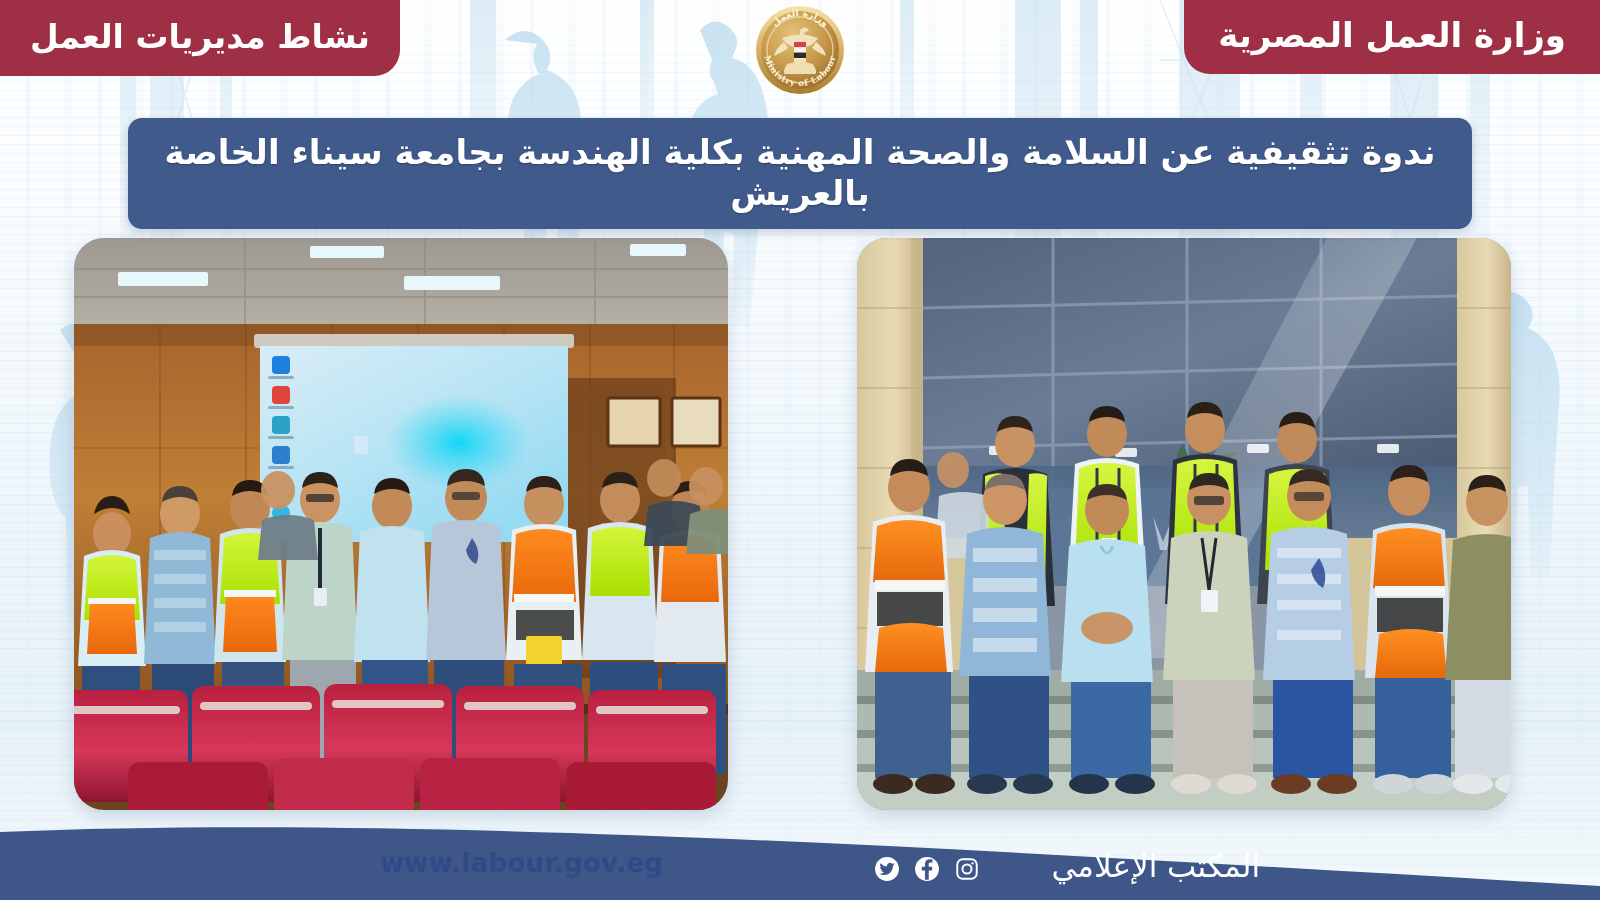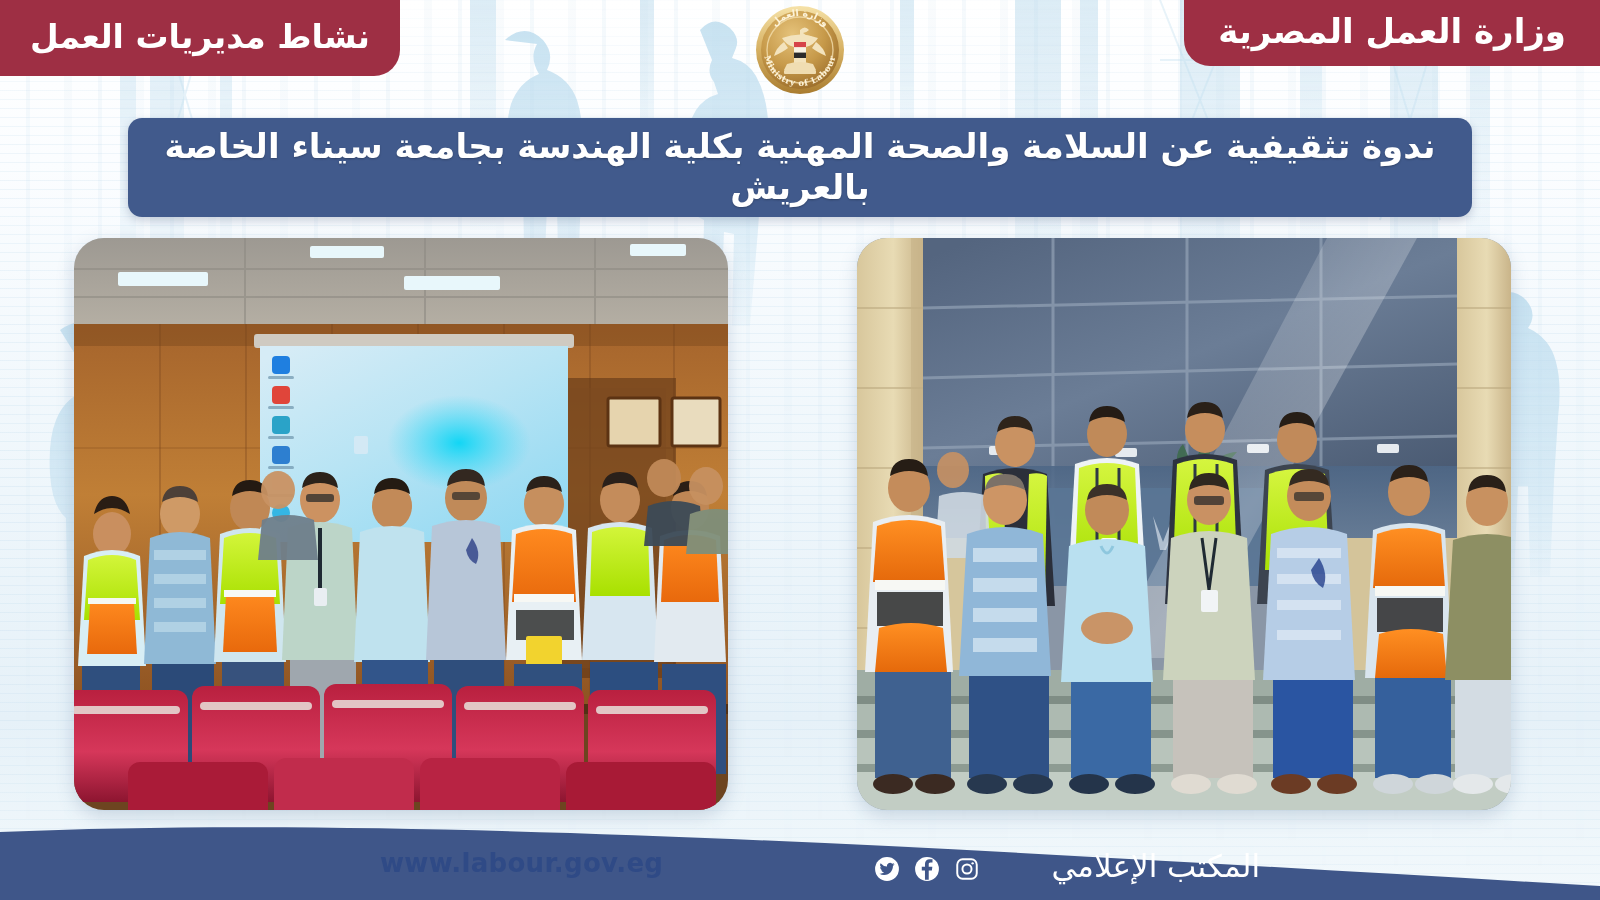--- a/index.html
+++ b/index.html
@@ -60,21 +60,21 @@
     position:absolute; top:0;
     background:#9e2f44;
     color:#ffffff;
     display:flex; align-items:center; justify-content:center;
     font-weight:bold;
     letter-spacing:.5px;
     z-index:6;
     white-space:nowrap;
   }
   .ribbon-right { 
-    right:0; height:66px;
+    right:0; height:74px;
     padding:0 34px 4px 34px;
     border-bottom-left-radius:26px;
     font-size:34px;
   }
   .ribbon-left { 
     left:0; height:76px;
     padding:0 30px 4px 30px;
     border-bottom-right-radius:26px;
     font-size:33px;
   }
@@ -89,21 +89,21 @@
 
   
   .headline {
     position:absolute;
     top:118px; left:128px; right:128px;
     min-height:76px;
     background:#415a8c;
     border-radius:14px;
     box-shadow:0 4px 10px rgba(40,60,100,.22);
     display:flex; align-items:center; justify-content:center;
-    padding:8px 26px;
+    padding:14px 26px;
     z-index:5;
   }
   .headline-text {
     color:#ffffff;
     font-size:34px;
     font-weight:bold;
     line-height:1.22;
     text-align:center;
     direction:rtl;
     text-shadow:0 1px 2px rgba(0,0,0,.25);

